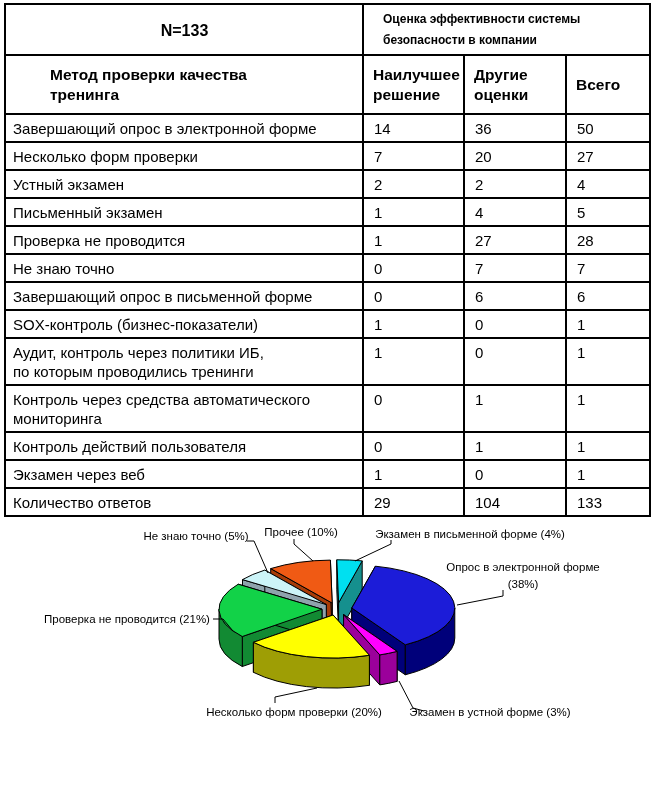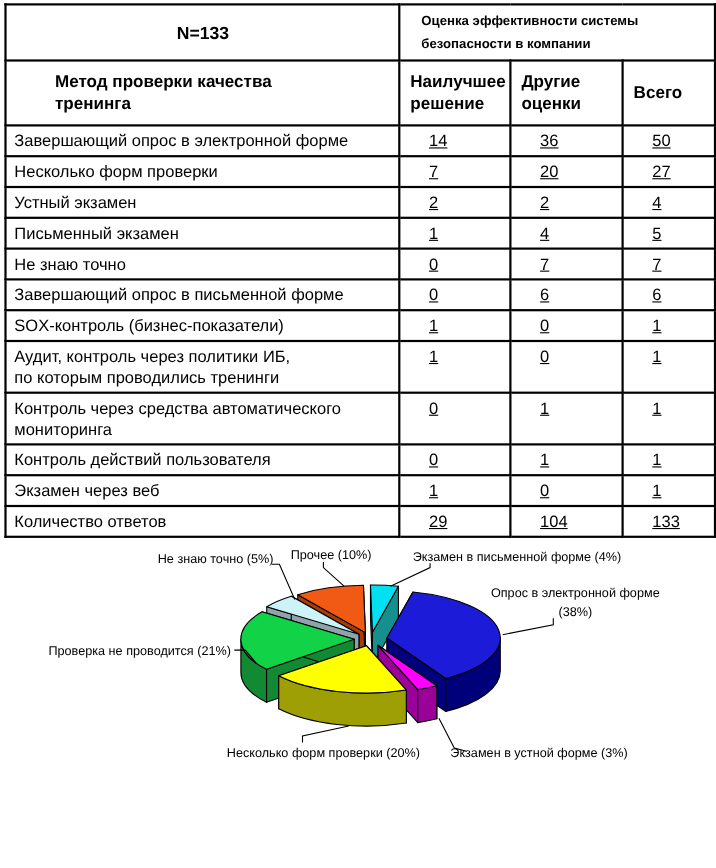--- a/index.html
+++ b/index.html
@@ -11,21 +11,21 @@
   .prewrap{white-space:pre-line;}
   tr.hr1{height:40px;}
   tr.hr2{height:59px;}
   tbody tr{height:28px;margin-top:19px;}
   .hc1{font-weight:bold;font-size:16px;text-align:center;vertical-align:middle;}
   .hc2{font-weight:bold;font-size:12px;line-height:21px;vertical-align:middle;padding-left:19px;}
   .mh{font-weight:bold;font-size:15.5px;line-height:20px;vertical-align:middle;padding-left:44px;}
   .ch{font-weight:bold;font-size:15.5px;line-height:20px;vertical-align:middle;padding-left:9px;}
   .lbl{padding-left:7px;}
   .lbl.ind{}
-  .num{padding-left:26px;text-decoration:underline;}
+  .num{padding-left:10px;}
   .chart-wrap{margin-top:2px;}
   svg{display:block;}
   svg text{font-family:"Liberation Sans",sans-serif;fill:#000;}
 </style>
 </head>
 <body>
 
 <div class="page">
 
   <table>
@@ -67,20 +67,26 @@
           <td class="lbl prewrap">Устный экзамен</td>
           <td class="num">2</td>
           <td class="num">2</td>
           <td class="num">4</td>
         </tr>
         <tr>
           <td class="lbl prewrap">Письменный экзамен</td>
           <td class="num">1</td>
           <td class="num">4</td>
           <td class="num">5</td>
+        </tr>
+        <tr>
+          <td class="lbl prewrap">Проверка не проводится</td>
+          <td class="num">1</td>
+          <td class="num">27</td>
+          <td class="num">28</td>
         </tr>
         <tr>
           <td class="lbl prewrap">Не знаю точно</td>
           <td class="num">0</td>
           <td class="num">7</td>
           <td class="num">7</td>
         </tr>
         <tr>
           <td class="lbl prewrap ind">Завершающий опрос в письменной форме</td>
           <td class="num">0</td>

